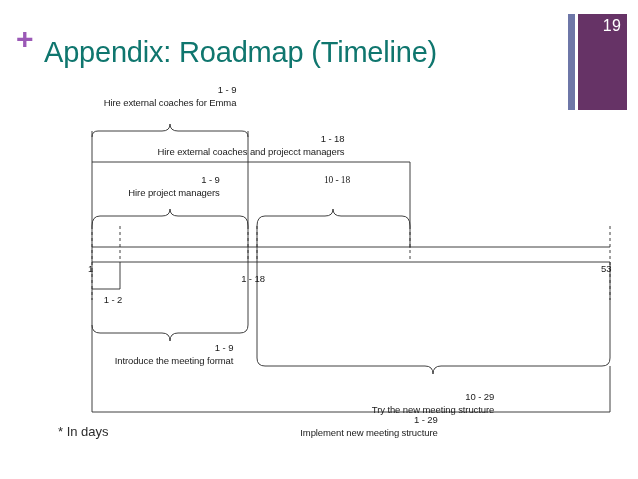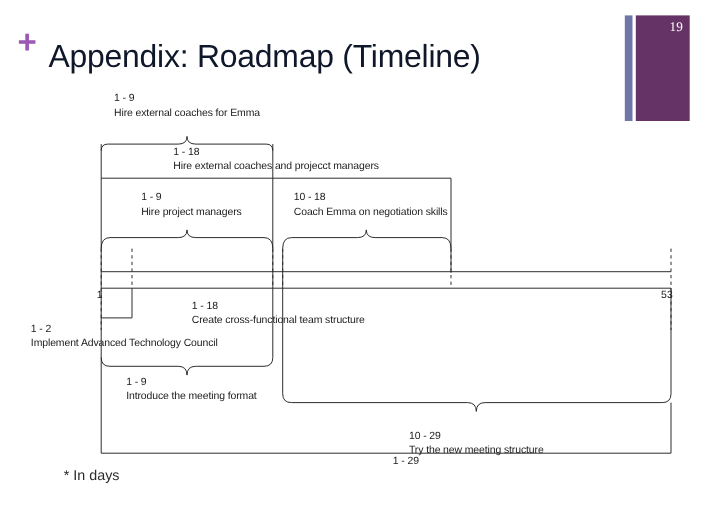--- a/index.html
+++ b/index.html
@@ -31,38 +31,38 @@
   #page-badge-stripe {
     position: absolute;
     top: 14px; right: 63px;
     width: 7px; height: 96px;
     background: #6E77A8;
   }
   #page-number {
     position: absolute;
     top: 17px; right: 17px;
     color: #ffffff;
-    font-size: 12px;
-    font-family: Liberation Serif, serif;
+    font-size: 16px;
+    font-family: Liberation Sans, sans-serif;
     letter-spacing: 0.2px;
   }
 
   #plus-mark {
     position: absolute;
     left: 16px; top: 24px;
     color: #9B59B6;
     font-size: 30px;
     font-weight: bold;
     line-height: 1;
     font-family: "Liberation Sans", sans-serif;
   }
   #slide-title {
     position: absolute;
     left: 44px; top: 36px;
-    color: #0f172a;
+    color: #0f766e;
     font-size: 29px;
     font-family: "Liberation Sans", sans-serif;
     font-weight: normal;
     letter-spacing: -0.2px;
     white-space: nowrap;
   }
 
   #footnote {
     position: absolute;
     left: 58px; top: 424px;
@@ -82,21 +82,21 @@
 
   .lbl {
     position: absolute;
     font-family: "Liberation Sans", sans-serif;
     font-size: 9.5px;
     color: #1a1a1a;
     white-space: nowrap;
     line-height: 1.35;
     letter-spacing: -0.1px;
   }
-  .lbl .range  { display: block; text-align: left; font-weight: normal; }
+  .lbl .range  { display: block; text-align: right; font-weight: normal; }
   .lbl .desc   { display: block; }
   .lbl.centered { transform: translateX(-50%); }
 
   .axis-endpoint {
     position: absolute;
     font-family: "Liberation Sans", sans-serif;
     font-size: 9.5px;
     color: #1a1a1a;
     white-space: nowrap;
   }
@@ -170,45 +170,43 @@
   <div class="lbl centered" style="left:251px; top:133px;">
     <span class="range">1 - 18</span>
     <span class="desc">Hire external coaches and projecct managers</span>
   </div>
 
   <div class="lbl centered" style="left:174px; top:174px;">
     <span class="range">1 - 9</span>
     <span class="desc">Hire project managers</span>
   </div>
 
-  <div class="lbl centered" style="left:337px; top:174px;">
+  <div class="lbl centered" style="left:337px; top:174px;font-family:Liberation Serif, serif;">
     <span class="range">10 - 18</span>
-    <span class="desc">Coach Emma on negotiation skills</span>
   </div>
 
   <div class="lbl centered" style="left:113px; top:294px;">
     <span class="range">1 - 2</span>
-    <span class="desc">Implement Advanced Technology Council</span>
   </div>
 
   <div class="lbl centered" style="left:253px; top:273px;">
     <span class="range">1 - 18</span>
-    <span class="desc">Create cross-functional team structure</span>
   </div>
 
   <div class="lbl centered" style="left:174px; top:342px;">
     <span class="range">1 - 9</span>
     <span class="desc">Introduce the meeting format</span>
   </div>
 
   <div class="lbl centered" style="left:433px; top:372px;margin-top:19px;">
     <span class="range">10 - 29</span>
     <span class="desc">Try the new meeting structure</span>
   </div>
 
   <div class="lbl centered" style="left:369px; top:414px;">
     <span class="range">1 - 29</span>
+    <span class="desc">Implement new meeting structure</span>
   </div>
 
   <div class="axis-endpoint" style="left:88px; top:263px;">1</div>
   <div class="axis-endpoint" style="left:601px; top:263px;">53</div>
 
 </div>
 
 </body></html>

